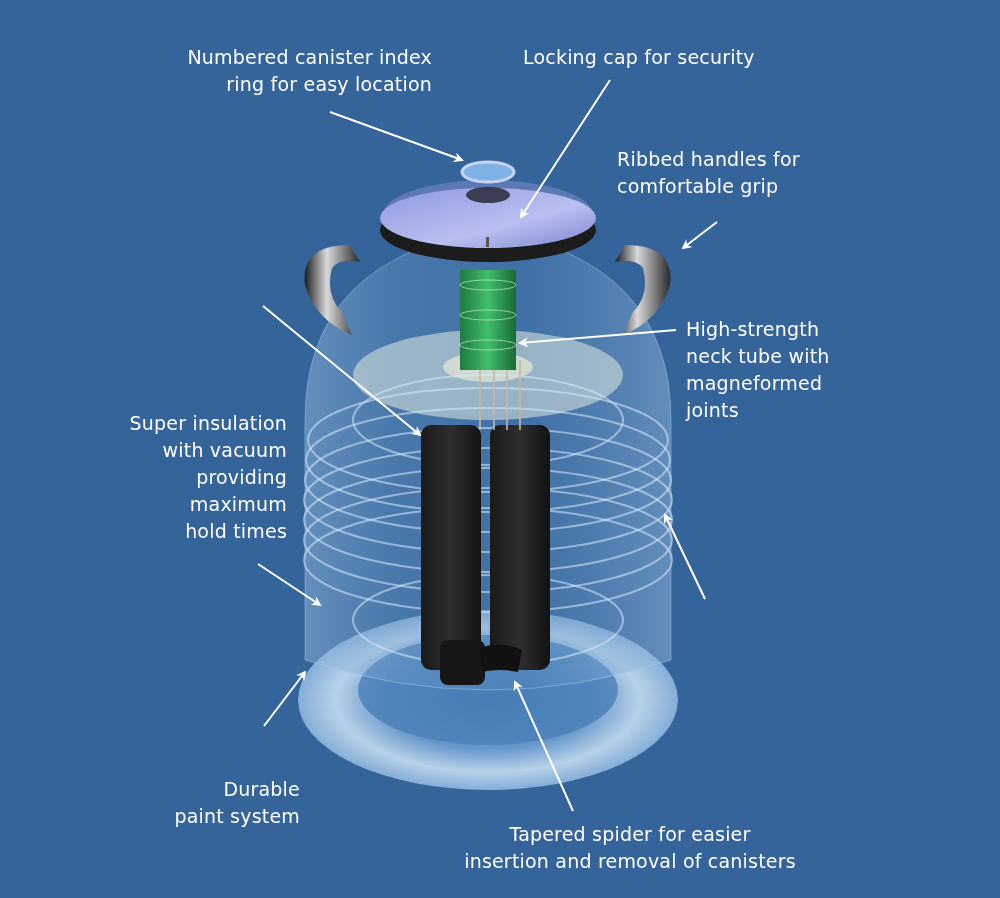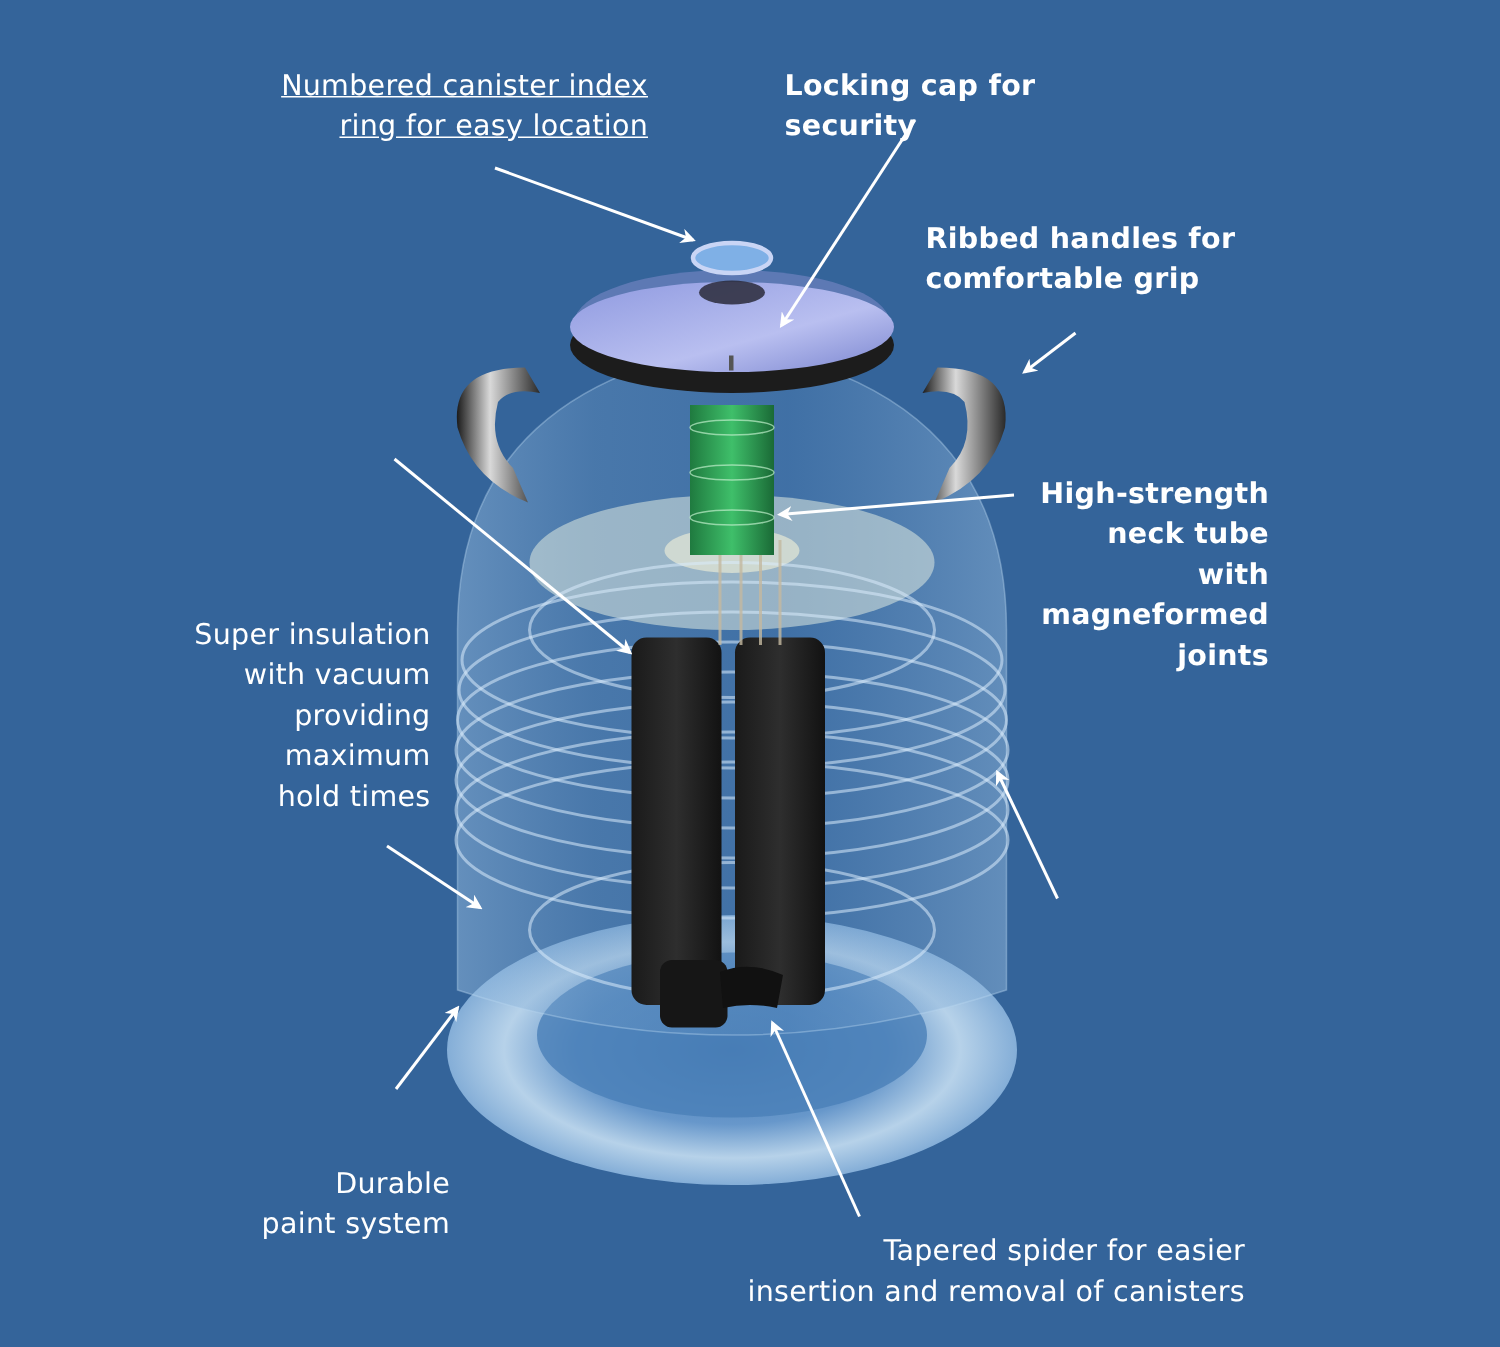--- a/index.html
+++ b/index.html
@@ -1,22 +1,22 @@
 <!DOCTYPE html>
 <html><head>
 <meta charset="utf-8">
 <style>
   html, body { margin:0; padding:0; }
   body { width:1000px; height:898px; background:#34649a; overflow:hidden; position:relative;
          font-family:"DejaVu Sans", "Liberation Sans", sans-serif; }
   #stage { position:absolute; left:0; top:0; width:1000px; height:898px; }
   .label { position:absolute; color:#ffffff; font-size:19px; line-height:27px; letter-spacing:0.2px; white-space:pre-line; }
   .r { text-align:right; }
-  .c { text-align:right; }
-  .l { text-align:left;font-weight:bold; }
+  .c { text-align:center; }
+  .l { text-align:left; }
   svg { position:absolute; left:0; top:0; }
 </style>
 </head>
 <body>
 
 <div id="stage">
 
   <svg width="1000" height="898" viewBox="0 0 1000 898">
     <defs>
       <linearGradient id="bodyGrad" x1="0" x2="1" y1="0" y2="0">
@@ -111,26 +111,26 @@
       <line x1="717" y1="222" x2="683" y2="248"></line>
       <line x1="263" y1="306" x2="420" y2="435"></line>
       <line x1="676" y1="330" x2="520" y2="343"></line>
       <line x1="258" y1="564" x2="320" y2="605"></line>
       <line x1="705" y1="599" x2="665" y2="515"></line>
       <line x1="264" y1="726" x2="305" y2="672"></line>
       <line x1="573" y1="811" x2="515" y2="682"></line>
     </g>
   </svg>
 
-  <div class="label r" style="left:150px; top:44px; width:282px;text-decoration:underline;">Numbered canister index
+  <div class="label r" style="left:150px; top:44px; width:282px;">Numbered canister index
 ring for easy location</div>
   <div class="label l" style="left:523px; top:44px; width:260px;">Locking cap for security</div>
   <div class="label l" style="left:617px; top:146px; width:220px;">Ribbed handles for
 comfortable grip</div>
-  <div class="label l" style="left:686px; top:316px; width:160px;text-align:right;">High-strength
+  <div class="label l" style="left:686px; top:316px; width:160px;">High-strength
 neck tube with
 magneformed
 joints</div>
   <div class="label r" style="left:100px; top:410px; width:187px;">Super insulation
 with vacuum
 providing
 maximum
 hold times</div>
   <div class="label r" style="left:140px; top:776px; width:160px;">Durable
 paint system</div>

